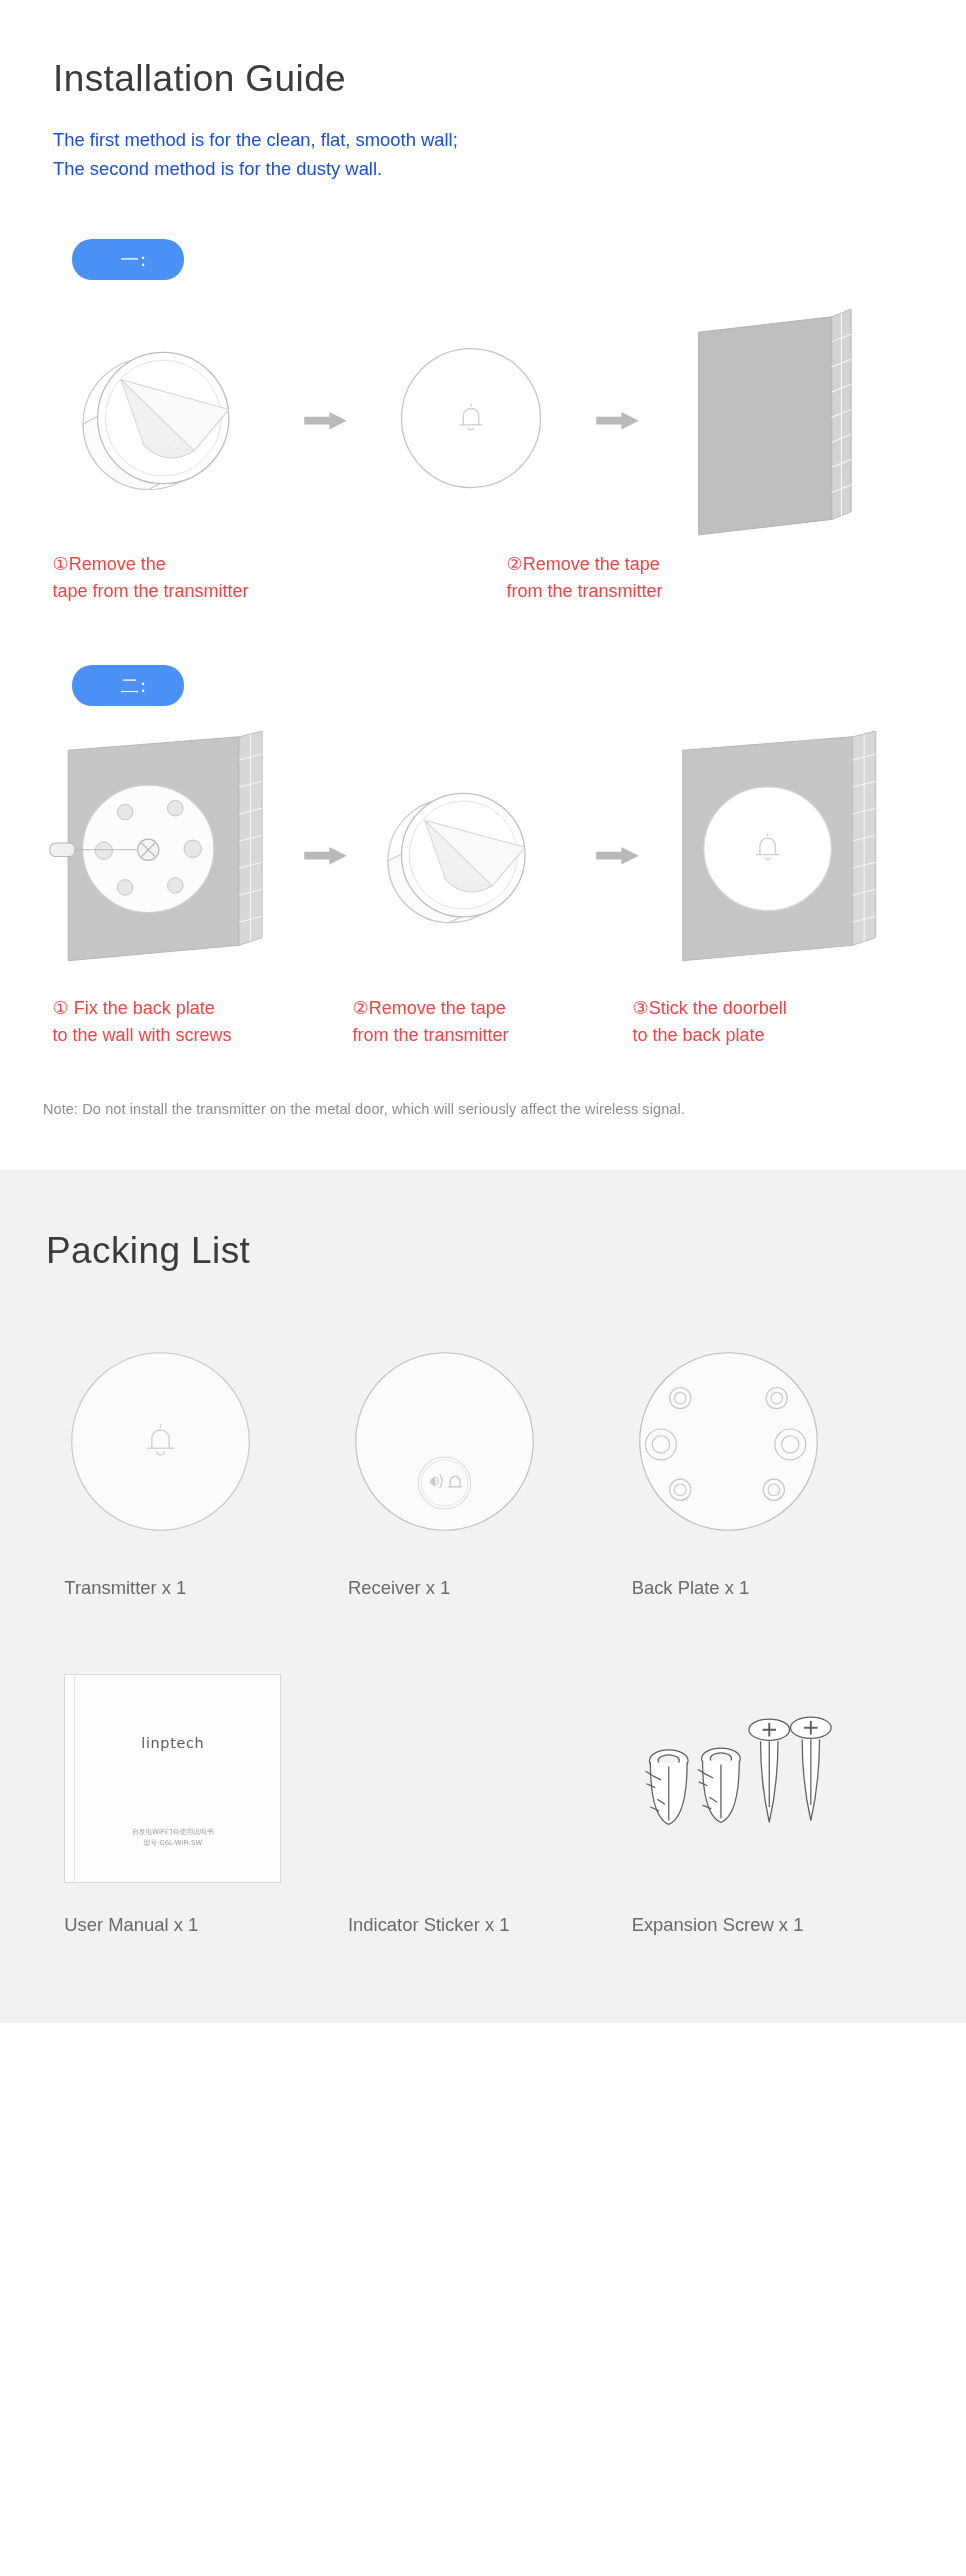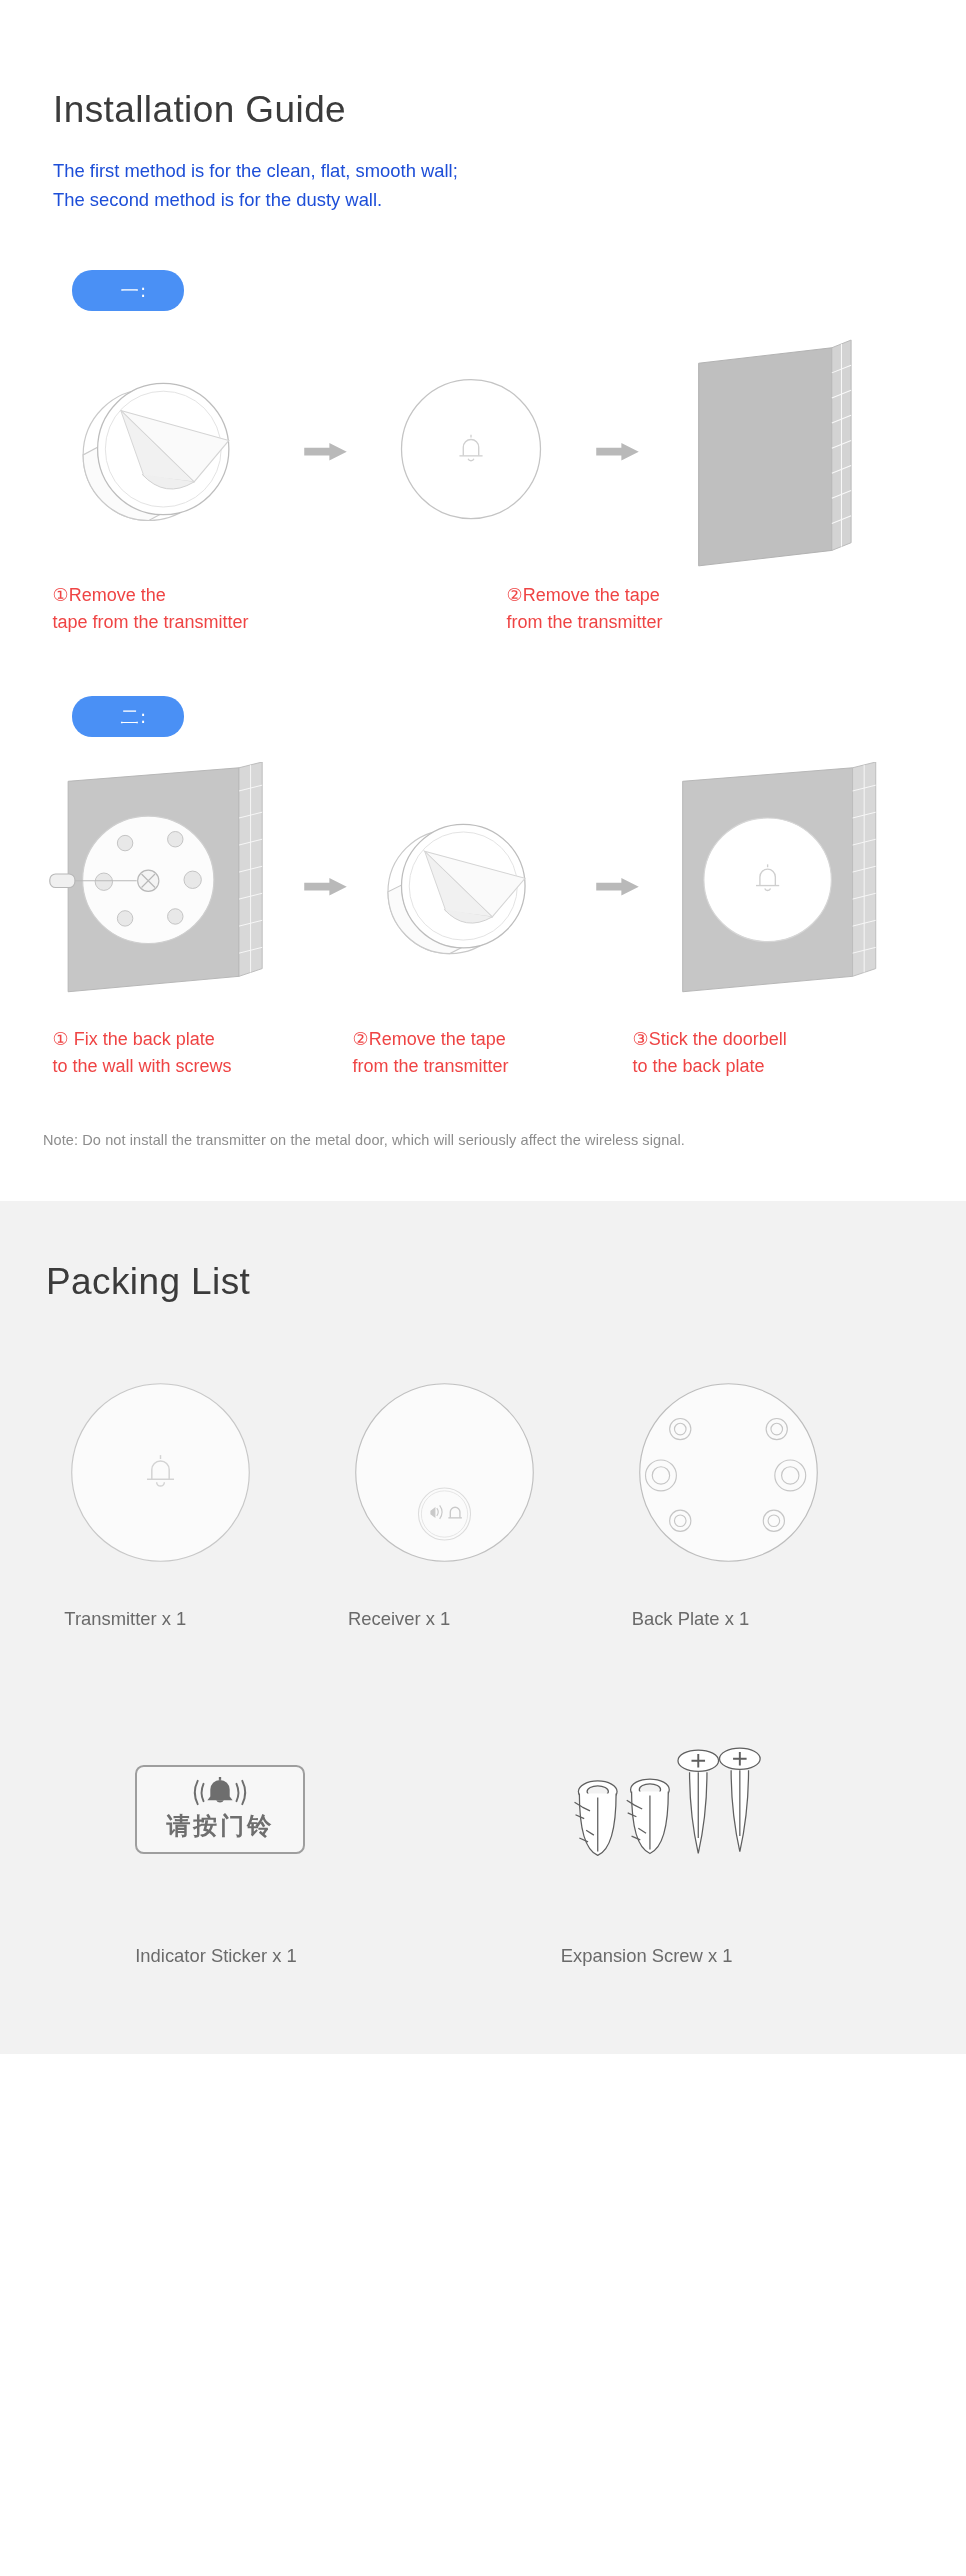--- a/index.html
+++ b/index.html
@@ -8,21 +8,21 @@
     background:#ffffff;
     font-family:"Liberation Sans","DejaVu Sans",sans-serif;
     color:#4a4a4a;
     -webkit-font-smoothing:antialiased;
   }
   .page{width:967px;position:relative;overflow:hidden;}
 
   
   .install-section{
     background:#ffffff;
-    padding:89px 0 53px 0;
+    padding:58px 0 53px 0;
     position:relative;
   }
   .h-title{
     font-size:37px;
     font-weight:400;
     color:#3b3b3b;
     margin:0 0 25px 53px;
     letter-spacing:0.4px;
   }
   .sub-line{
@@ -424,38 +424,34 @@
                 <circle cx="147" cy="150" r="6"></circle>
             </g>
           </svg>
         </div>
         <div class="pack-label">Back Plate x 1</div>
       </div>
     </div>
 
     <div class="pack-row pack-row-2">
 
-
       <div class="pack-item">
         <div class="pack-art">
-          <div class="sticker">
-            <svg width="64" height="33" viewBox="0 0 66 34">
-              <path d="M33 4 a10 10 0 0 1 10 10 v7 l3 4 h-26 l3 -4 v-7 a10 10 0 0 1 10 -10 z" fill="#6e6e6e"></path>
-              <path d="M29 25 a4.5 4.5 0 0 0 8 0 z" fill="#6e6e6e"></path>
-              <path d="M33 4 v-3" stroke="#6e6e6e" stroke-width="2.4" fill="none"></path>
-              <g stroke="#6e6e6e" stroke-width="2" fill="none" stroke-linecap="round">
-                <path d="M16 8 q-4 9 0 18"></path>
-                <path d="M10 5 q-6 12 0 24"></path>
-                <path d="M50 8 q4 9 0 18"></path>
-                <path d="M56 5 q6 12 0 24"></path>
-              </g>
-            </svg>
-            <div class="sticker-cn">请按门铃</div>
+          <div class="manual-card">
+            <div class="manual-brand">linptech</div>
+            <div class="manual-cn">
+              <div>自发电WiFi门铃使用说明书</div>
+              <div>型号:G6L-WiFi-SW</div>
+            </div>
           </div>
         </div>
+        <div class="pack-label">User Manual x 1</div>
+      </div>
+
+      <div class="pack-item">
         <div class="pack-label">Indicator Sticker x 1</div>
       </div>
 
       <div class="pack-item">
         <div class="pack-art">
           <svg width="203" height="174" viewBox="0 0 210 180">
             <g fill="#ffffff" stroke="#5f5f5f" stroke-width="1.3">
 
               <ellipse cx="38" cy="72" rx="20" ry="11"></ellipse>
               <ellipse cx="38" cy="72" rx="11" ry="6" fill="#f2f2f2"></ellipse>

